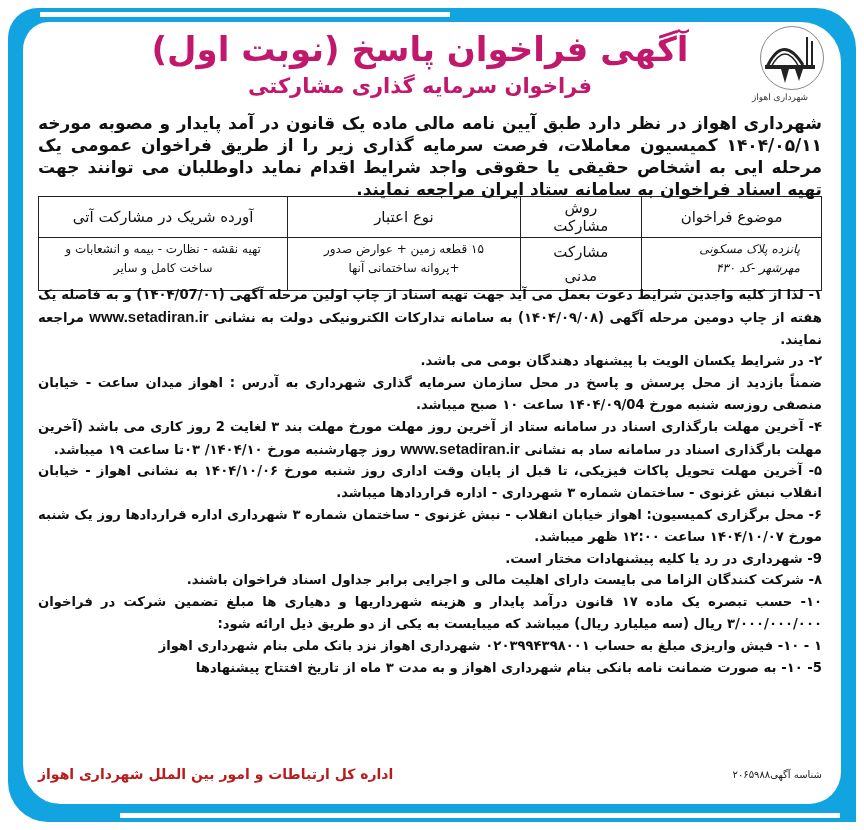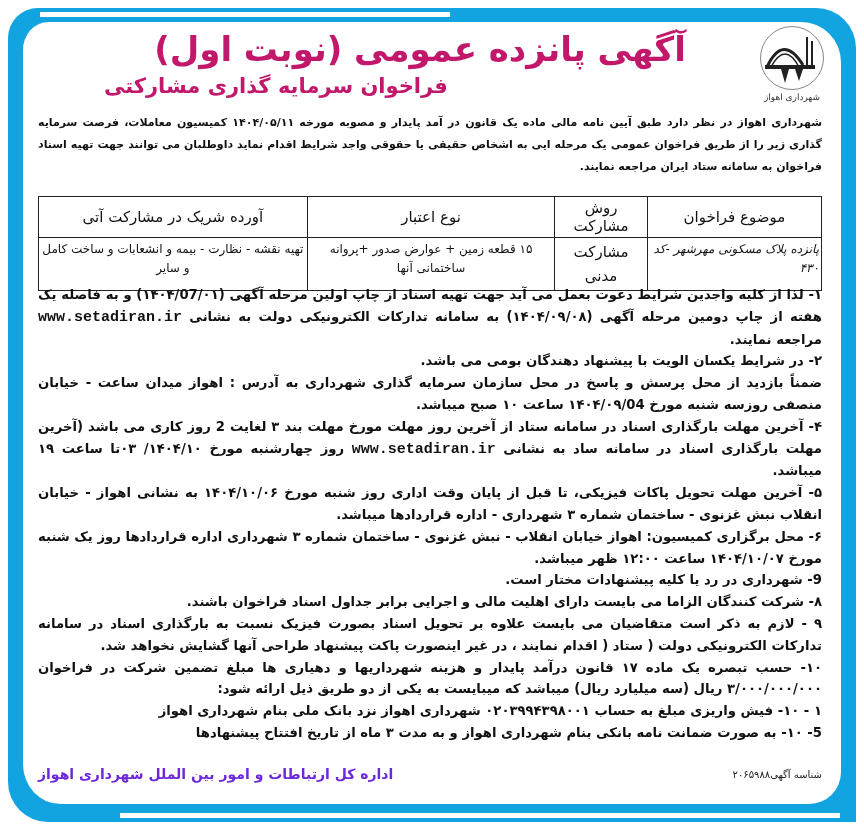--- a/index.html
+++ b/index.html
@@ -20,56 +20,56 @@
   .frame-inner {
     position: absolute; left: 20px; top: 22px; width: 818px; height: 782px;
     background: #fff; border-radius: 28px 40px 32px 40px;
     border-left: 3px solid #12a4e0;
   }
   .content {
     position: absolute; left: 24px; top: 26px; width: 812px; height: 776px;
     direction: rtl;
   }
   .logo {
-    position: absolute; right: 4px; top: 0px; width: 80px; text-align: center;
+    position: absolute; right: 4px; top: 0px; width: 80px; text-align: left;
   }
   .logo-circle {
     width: 62px; height: 62px; border-radius: 50%; border: 1px solid #888;
     margin: 0 auto; position: relative; overflow: hidden; background:#fff;
   }
   .logo-caption { font-size: 9px; color: #333; margin-top: 2px; font-family: "DejaVu Serif", serif; }
   .title {
     position: absolute; left: 80px; right: 100px; top: 0px; text-align: center;
     font-size: 34px; font-weight: bold; color: #c2186b; line-height: 46px;
   }
   .subtitle {
-    position: absolute; left: 80px; right: 100px; top: 46px; text-align: left;
+    position: absolute; left: 80px; right: 100px; top: 46px; text-align: center;
     font-size: 21px; font-weight: bold; color: #c2186b; line-height: 28px;
   }
   .intro {
     position: absolute; left: 14px; right: 14px; top: 86px;
-    font-size: 11px; font-weight: bold; line-height: 22px; text-align: justify;
+    font-size: 17px; font-weight: bold; line-height: 22px; text-align: justify;
   }
   table.info {
     position: absolute; left: 14px; right: 14px; top: 170px; width: 784px;
     border-collapse: collapse; font-size: 12px;
   }
-  table.info th, table.info td { border: 1.5px solid #222; padding: 2px 2px; text-align: center; }
+  table.info th, table.info td { border: 1.5px solid #222; padding: 2px 21px; text-align: center; }
   table.info th { font-size: 15px; font-weight: normal; height: 30px; }
   table.info td { height: 44px; vertical-align: top; line-height: 19px; }
   table.info td.big { font-size: 15px; line-height: 24px; }
   table.info td.left { text-align: right; font-style: italic; }
   .items {
     position: absolute; left: 14px; right: 14px; top: 258px;
     font-size: 13.2px; font-weight: bold; line-height: 21.8px; text-align: justify;
   }
   .items p { margin: 0; }
-  .latin { direction: ltr; unicode-bidi: embed; font-family: Liberation Mono, monospace; font-size: 15px; }
+  .latin { direction: ltr; unicode-bidi: embed; font-family: Liberation Sans, sans-serif; font-size: 15px; }
   .footer-issuer {
-    position: absolute; left: 14px; top: 740px; font-size: 14px; font-weight: bold; color: #6d28d9;
+    position: absolute; left: 14px; top: 740px; font-size: 14px; font-weight: bold; color: #b91c1c;
   }
   .footer-id {
     position: absolute; right: 14px; top: 743px; font-size: 10px; color:#222;margin-left:40px;
   }
 </style>
 </head>
 <body>
 
 <div class="frame-outer"></div>
 <div class="frame-topline"></div>
@@ -85,21 +85,21 @@
         <rect x="4" y="38" width="50" height="4" fill="#222"></rect>
         <line x1="46" y1="10" x2="46" y2="42" stroke="#222" stroke-width="2"></line>
         <line x1="51" y1="14" x2="51" y2="42" stroke="#222" stroke-width="2"></line>
         <path d="M20 42 L24 56 L28 42 Z" fill="#222"></path>
         <path d="M34 42 L38 54 L42 42 Z" fill="#222"></path>
       </svg>
     </div>
     <div class="logo-caption">شهرداری اهواز</div>
   </div>
 
-  <div class="title">آگهی پانزده عمومی (نوبت اول)</div>
+  <div class="title">آگهی فراخوان پاسخ (نوبت اول)</div>
   <div class="subtitle">فراخوان سرمایه گذاری مشارکتی</div>
 
   <div class="intro">شهرداری اهواز در نظر دارد طبق آیین نامه مالی ماده یک قانون در آمد پایدار و مصوبه مورخه ۱۴۰۴/۰۵/۱۱ کمیسیون معاملات، فرصت سرمایه گذاری زیر را از طریق فراخوان عمومی یک مرحله ایی به اشخاص حقیقی یا حقوقی واجد شرایط اقدام نماید داوطلبان می توانند جهت تهیه اسناد فراخوان به سامانه ستاد ایران مراجعه نمایند.</div>
 
   <table class="info">
     <thead>
       <tr>
         <th>موضوع فراخوان</th>
         <th>روش مشارکت</th>
         <th>نوع اعتبار</th>
@@ -118,21 +118,20 @@
 
   <div class="items">
     <p><span>۱- لذا از کلیه واجدین شرایط دعوت بعمل می آید جهت تهیه اسناد از چاپ اولین مرحله آگهی (۱۴۰۴/07/۰۱) و به فاصله یک هفته از چاپ دومین مرحله آگهی (۱۴۰۴/۰۹/۰۸) به سامانه تدارکات الکترونیکی دولت به نشانی </span><span class="latin">www.setadiran.ir</span><span> مراجعه نمایند.</span></p>
     <p><span>۲- در شرایط یکسان الویت با پیشنهاد دهندگان بومی می باشد.</span></p>
     <p><span>ضمناً بازدید از محل پرسش و پاسخ در محل سازمان سرمایه گذاری شهرداری به آدرس : اهواز میدان ساعت - خیابان منصفی روزسه شنبه مورخ ۱۴۰۴/۰۹/04 ساعت ۱۰ صبح میباشد.</span></p>
     <p><span>۴- آخرین مهلت بارگذاری اسناد در سامانه ستاد از آخرین روز مهلت مورخ مهلت بند ۳ لغایت 2 روز کاری می باشد (آخرین مهلت بارگذاری اسناد در سامانه ساد به نشانی </span><span class="latin">www.setadiran.ir</span><span> روز چهارشنبه مورخ ۱۴۰۴/۱۰/ ۰۳تا ساعت ۱۹ میباشد.</span></p>
     <p><span>۵- آخرین مهلت تحویل پاکات فیزیکی، تا قبل از پایان وقت اداری روز شنبه مورخ ۱۴۰۴/۱۰/۰۶ به نشانی اهواز - خیابان انقلاب نبش غزنوی - ساختمان شماره ۳ شهرداری - اداره قراردادها میباشد.</span></p>
     <p><span>۶- محل برگزاری کمیسیون: اهواز خیابان انقلاب - نبش غزنوی - ساختمان شماره ۳ شهرداری اداره قراردادها روز یک شنبه مورخ ۱۴۰۴/۱۰/۰۷ ساعت ۱۲:۰۰ ظهر میباشد.</span></p>
     <p><span>9- شهرداری در رد یا کلیه پیشنهادات مختار است.</span></p>
     <p><span>۸- شرکت کنندگان الزاما می بایست دارای اهلیت مالی و اجرایی برابر جداول اسناد فراخوان باشند.</span></p>
-    <p><span>۹ - لازم به ذکر است متقاضیان می بایست علاوه بر تحویل اسناد بصورت فیزیک نسبت به بارگذاری اسناد در سامانه تدارکات الکترونیکی دولت ( ستاد ( اقدام نمایند ، در غیر اینصورت پاکت پیشنهاد طراحی آنها گشایش نخواهد شد.</span></p>
     <p><span>۱۰- حسب تبصره یک ماده ۱۷ قانون درآمد پایدار و هزینه شهرداریها و دهیاری ها مبلغ تضمین شرکت در فراخوان ۳/۰۰۰/۰۰۰/۰۰۰ ریال (سه میلیارد ریال) میباشد که میبایست به یکی از دو طریق ذیل ارائه شود:</span></p>
     <p><span>۱ - ۱۰- فیش واریزی مبلغ به حساب ۰۲۰۳۹۹۴۳۹۸۰۰۱ شهرداری اهواز نزد بانک ملی بنام شهرداری اهواز</span></p>
     <p><span>5- ۱۰- به صورت ضمانت نامه بانکی بنام شهرداری اهواز و به مدت ۳ ماه از تاریخ افتتاح پیشنهادها</span></p>
   </div>
 
   <div class="footer-id">شناسه آگهی۲۰۶۵۹۸۸</div>
   <div class="footer-issuer">اداره کل ارتباطات و امور بین الملل شهرداری اهواز</div>
 </div>
 
 </body></html>

